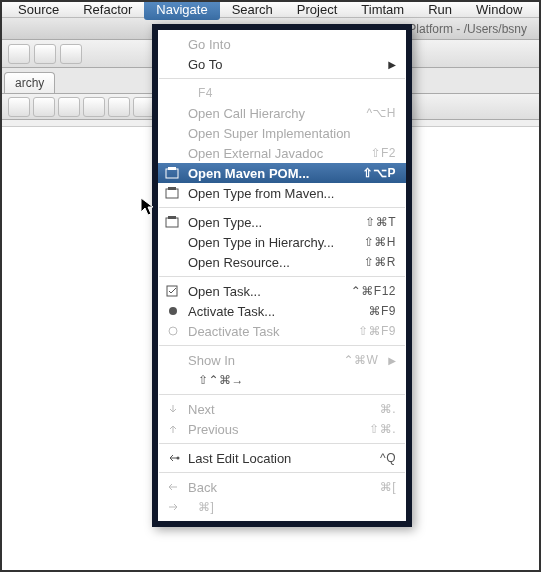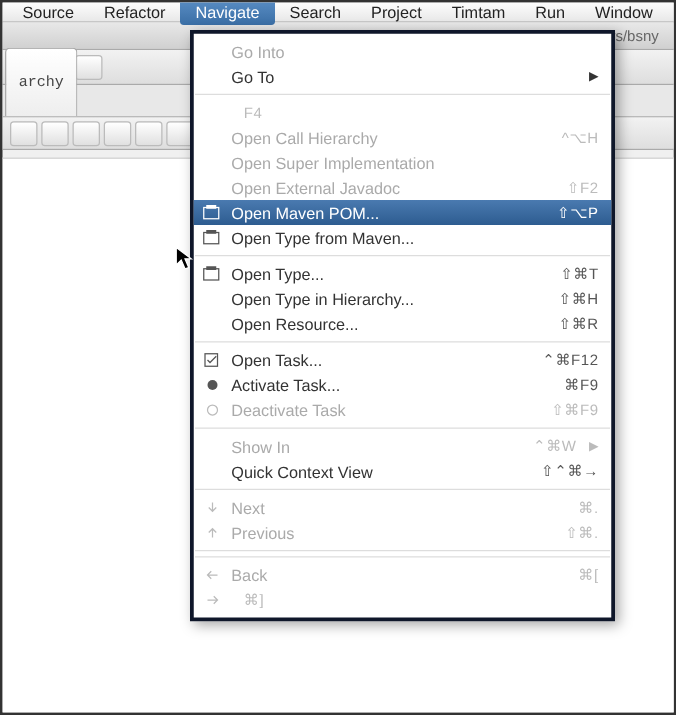--- a/index.html
+++ b/index.html
@@ -64,24 +64,23 @@
     align-items:flex-end;
     background: #e8e8e8;
     border-bottom:1px solid #aaa;
     padding-left:2px;
   }
   .tab {
     border:1px solid #aaa;
     border-bottom:none;
     background: linear-gradient(#fff,#eee);
     border-radius:4px 4px 0 0;
-    padding: 20px 10px;
+    padding: 3px 10px;
     font-size:12px;
     color:#444;
-    font-family:Liberation Mono, monospace;
   }
   .toolbar2 {
     height: 26px;
     background: linear-gradient(#f2f2f2, #dedede);
     border-bottom: 1px solid #aaa;
     display:flex;
     align-items:center;
     padding-left:6px;
     gap:3px;
   }
@@ -89,38 +88,39 @@
     position:absolute;
     left:0; right:0; top: 124px; bottom:0;
     background:#fff;
     border-top:1px solid #ccc;
   }
   
   .dropdown {
     position: absolute;
     left: 150px;
     top: 22px;
-    width: 340px;
+    width: 260px;
     background: #fff;
-    border: 3px solid #0f172a;
+    border: 6px solid #0f172a;
     box-shadow: 3px 3px 10px rgba(0,0,0,0.35);
     padding: 4px 0;
   }
   .menu-item {
     display: flex;
     align-items: center;
     height: 20px;
     padding: 0 10px 0 6px;
     color: #333;
     cursor: default;
   }
   .menu-item.disabled { color: #aaa; }
   .menu-item.selected {
     background: linear-gradient(#4a7ab0, #2d5c90);
     color: #fff;
+    font-weight: bold;
   }
   .menu-icon {
     width: 18px;
     height: 16px;
     margin-right: 6px;
     flex-shrink:0;
     display:flex;
     align-items:center;
     justify-content:center;
   }
@@ -293,21 +293,20 @@
     </div>
     <div class="menu-sep"></div>
     <div class="menu-item disabled">
       <span class="menu-icon"></span>
       <span class="menu-label">Show In</span>
       <span class="menu-shortcut">⌃⌘W</span>
       <span class="menu-arrow">▶</span>
     </div>
     <div class="menu-item">
       <span class="menu-icon"></span>
-      <span class="menu-label">Quick Context View</span>
       <span class="menu-shortcut">⇧⌃⌘→</span>
     </div>
     <div class="menu-sep"></div>
     <div class="menu-item disabled">
       <span class="menu-icon">
         <svg width="12" height="12">
           <path d="M6 2 L6 9 M3 6 L6 9 L9 6" fill="none" stroke="#bbb"></path>
         </svg>
       </span>
       <span class="menu-label">Next</span>
@@ -316,20 +315,30 @@
     <div class="menu-item disabled">
       <span class="menu-icon">
         <svg width="12" height="12">
           <path d="M6 10 L6 3 M3 6 L6 3 L9 6" fill="none" stroke="#bbb"></path>
         </svg>
       </span>
       <span class="menu-label">Previous</span>
       <span class="menu-shortcut">⇧⌘.</span>
     </div>
     <div class="menu-sep"></div>
+    <div class="menu-item">
+      <span class="menu-icon">
+        <svg width="14" height="12">
+          <path d="M12 6 L4 6 M7 3 L4 6 L7 9" fill="none" stroke="#555"></path>
+          <circle cx="12" cy="6" r="1.5" fill="#555"></circle>
+        </svg>
+      </span>
+      <span class="menu-label">Last Edit Location</span>
+      <span class="menu-shortcut">^Q</span>
+    </div>
     <div class="menu-sep"></div>
     <div class="menu-item disabled">
       <span class="menu-icon">
         <svg width="14" height="12">
           <path d="M11 6 L3 6 M6 3 L3 6 L6 9" fill="none" stroke="#bbb"></path>
         </svg>
       </span>
       <span class="menu-label">Back</span>
       <span class="menu-shortcut">⌘[</span>
     </div>

